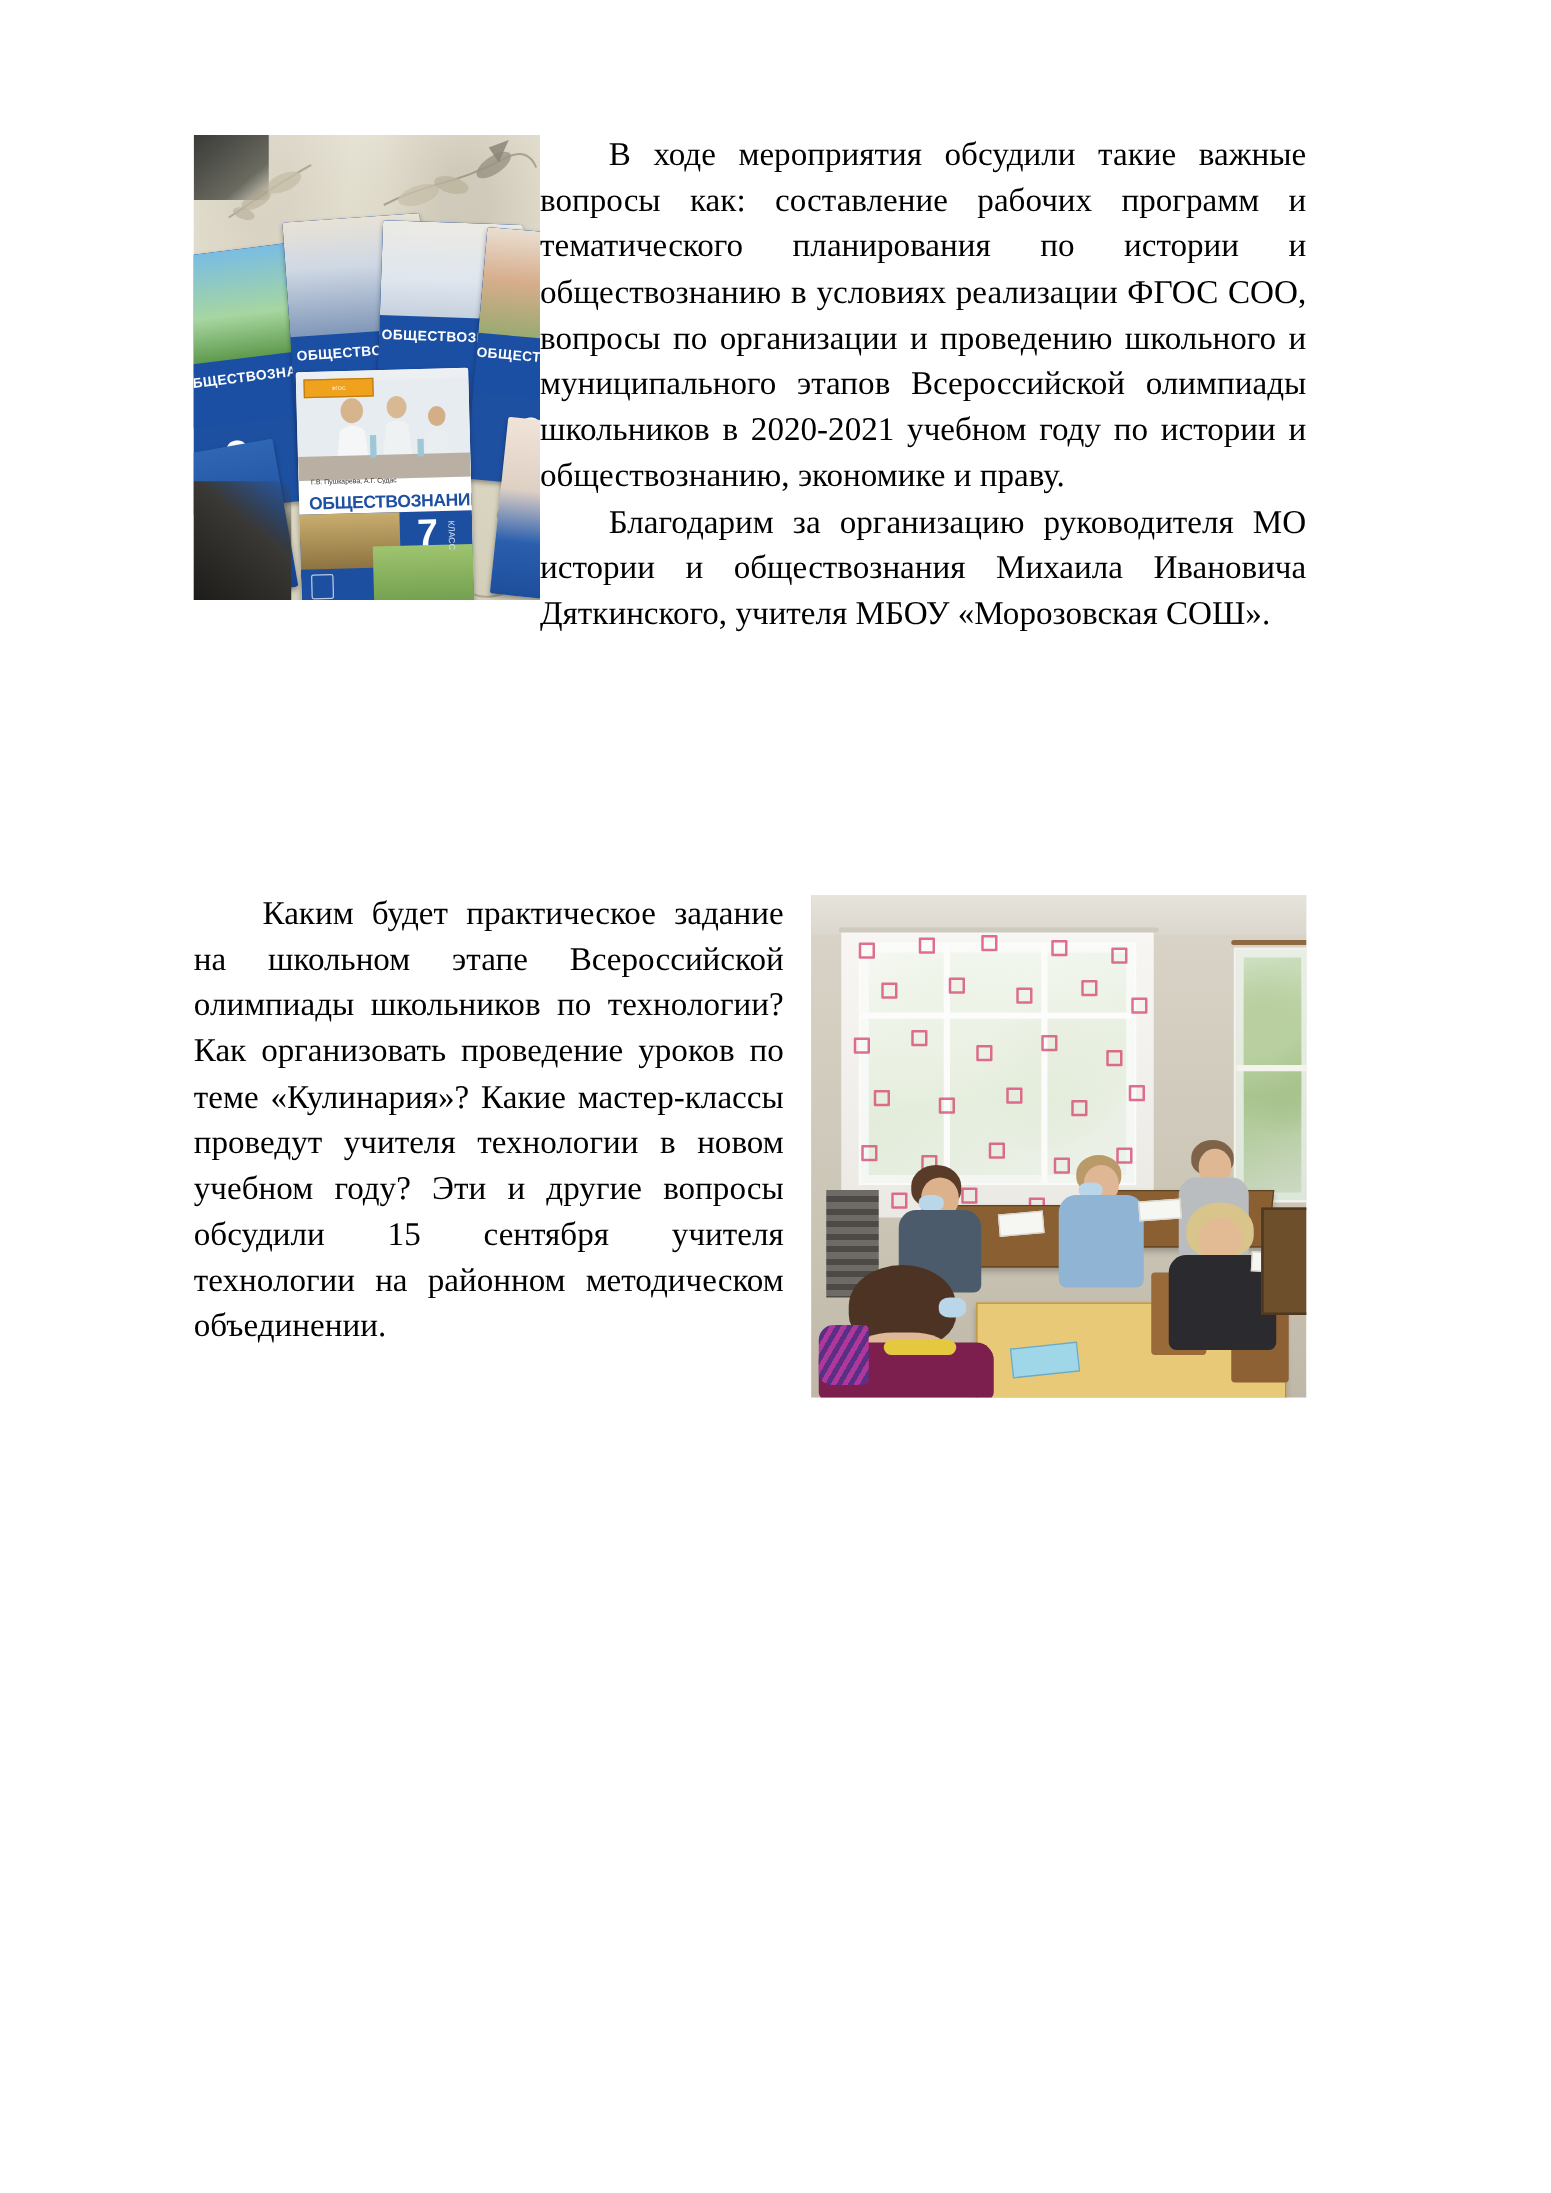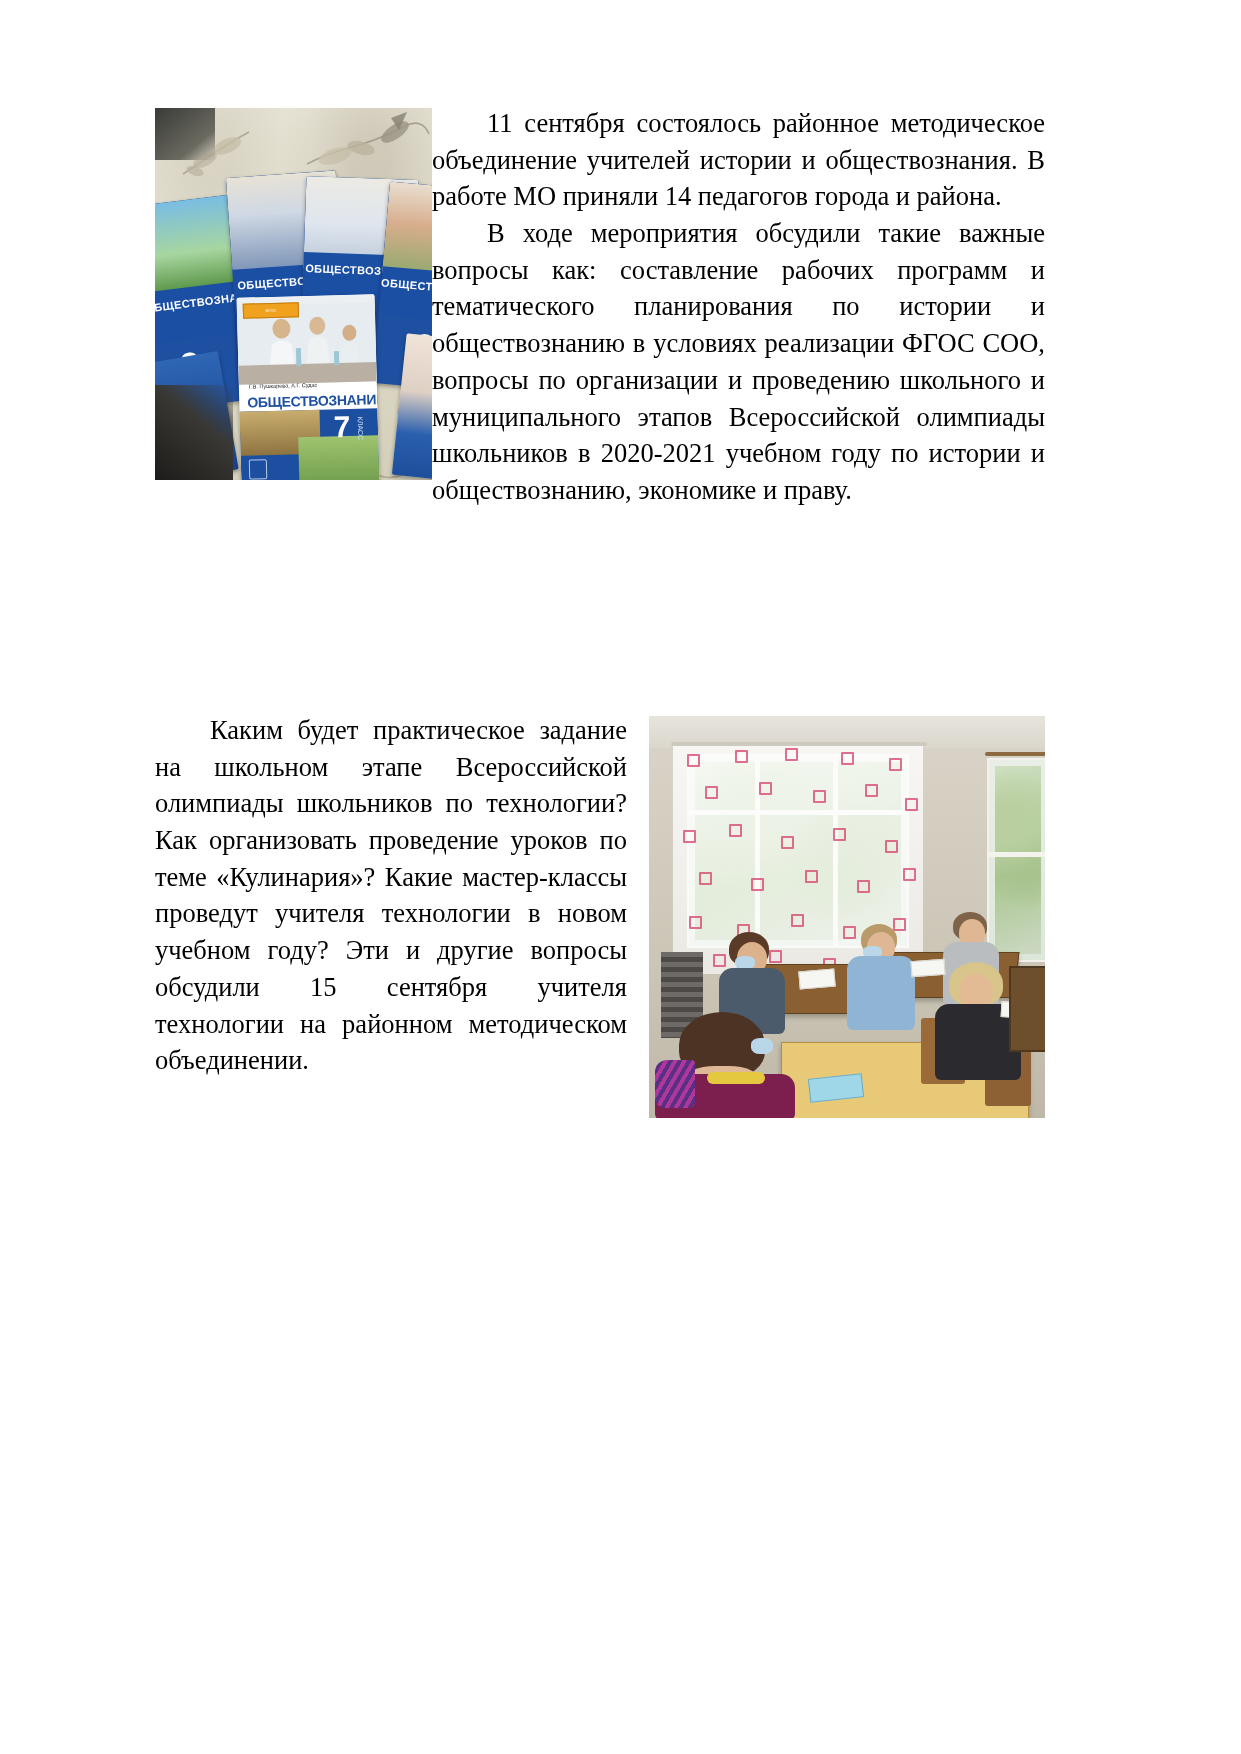--- a/index.html
+++ b/index.html
@@ -292,22 +292,22 @@
                     background:linear-gradient(180deg,#9fc46f,#6f9d4d);"></div>
         <div class="grade" style="left:68%; top:62%; font-size:30px;">7</div>
         <div class="klass" style="left:90%; top:64%; font-size:7px; transform:rotate(90deg); transform-origin:left top;">КЛАСС</div>
         <div style="position:absolute; left:8px; bottom:8px; width:16px; height:18px;
                     border:1px solid rgba(255,255,255,.7); border-radius:2px;"></div>
       </div>
 
       <div class="dark-bl"></div>
     </div>
 
-    <p class="body-text">11 сентября состоялось районное методическое объединение учителей истории и обществознания. В работе МО приняли 14 педагогов города и района.</p>
     <p class="body-text">В ходе мероприятия обсудили такие важные вопросы как: составление рабочих программ и тематического планирования по истории и обществознанию в условиях реализации ФГОС СОО, вопросы по организации и проведению школьного и муниципального этапов Всероссийской олимпиады школьников в 2020-2021 учебном году по истории и обществознанию, экономике и праву.</p>
+    <p class="body-text">Благодарим за организацию руководителя МО истории и обществознания Михаила Ивановича Дяткинского, учителя МБОУ «Морозовская СОШ».</p>
   </div>
 
   <div id="section-two">
 
     <div class="photo ph2 float-img-right">
       <div class="ceiling"></div>
       <div class="wall"></div>
 
       <div class="window" style="left:38px; top:38px; width:218px; height:190px;">
         <div class="glass"></div>

